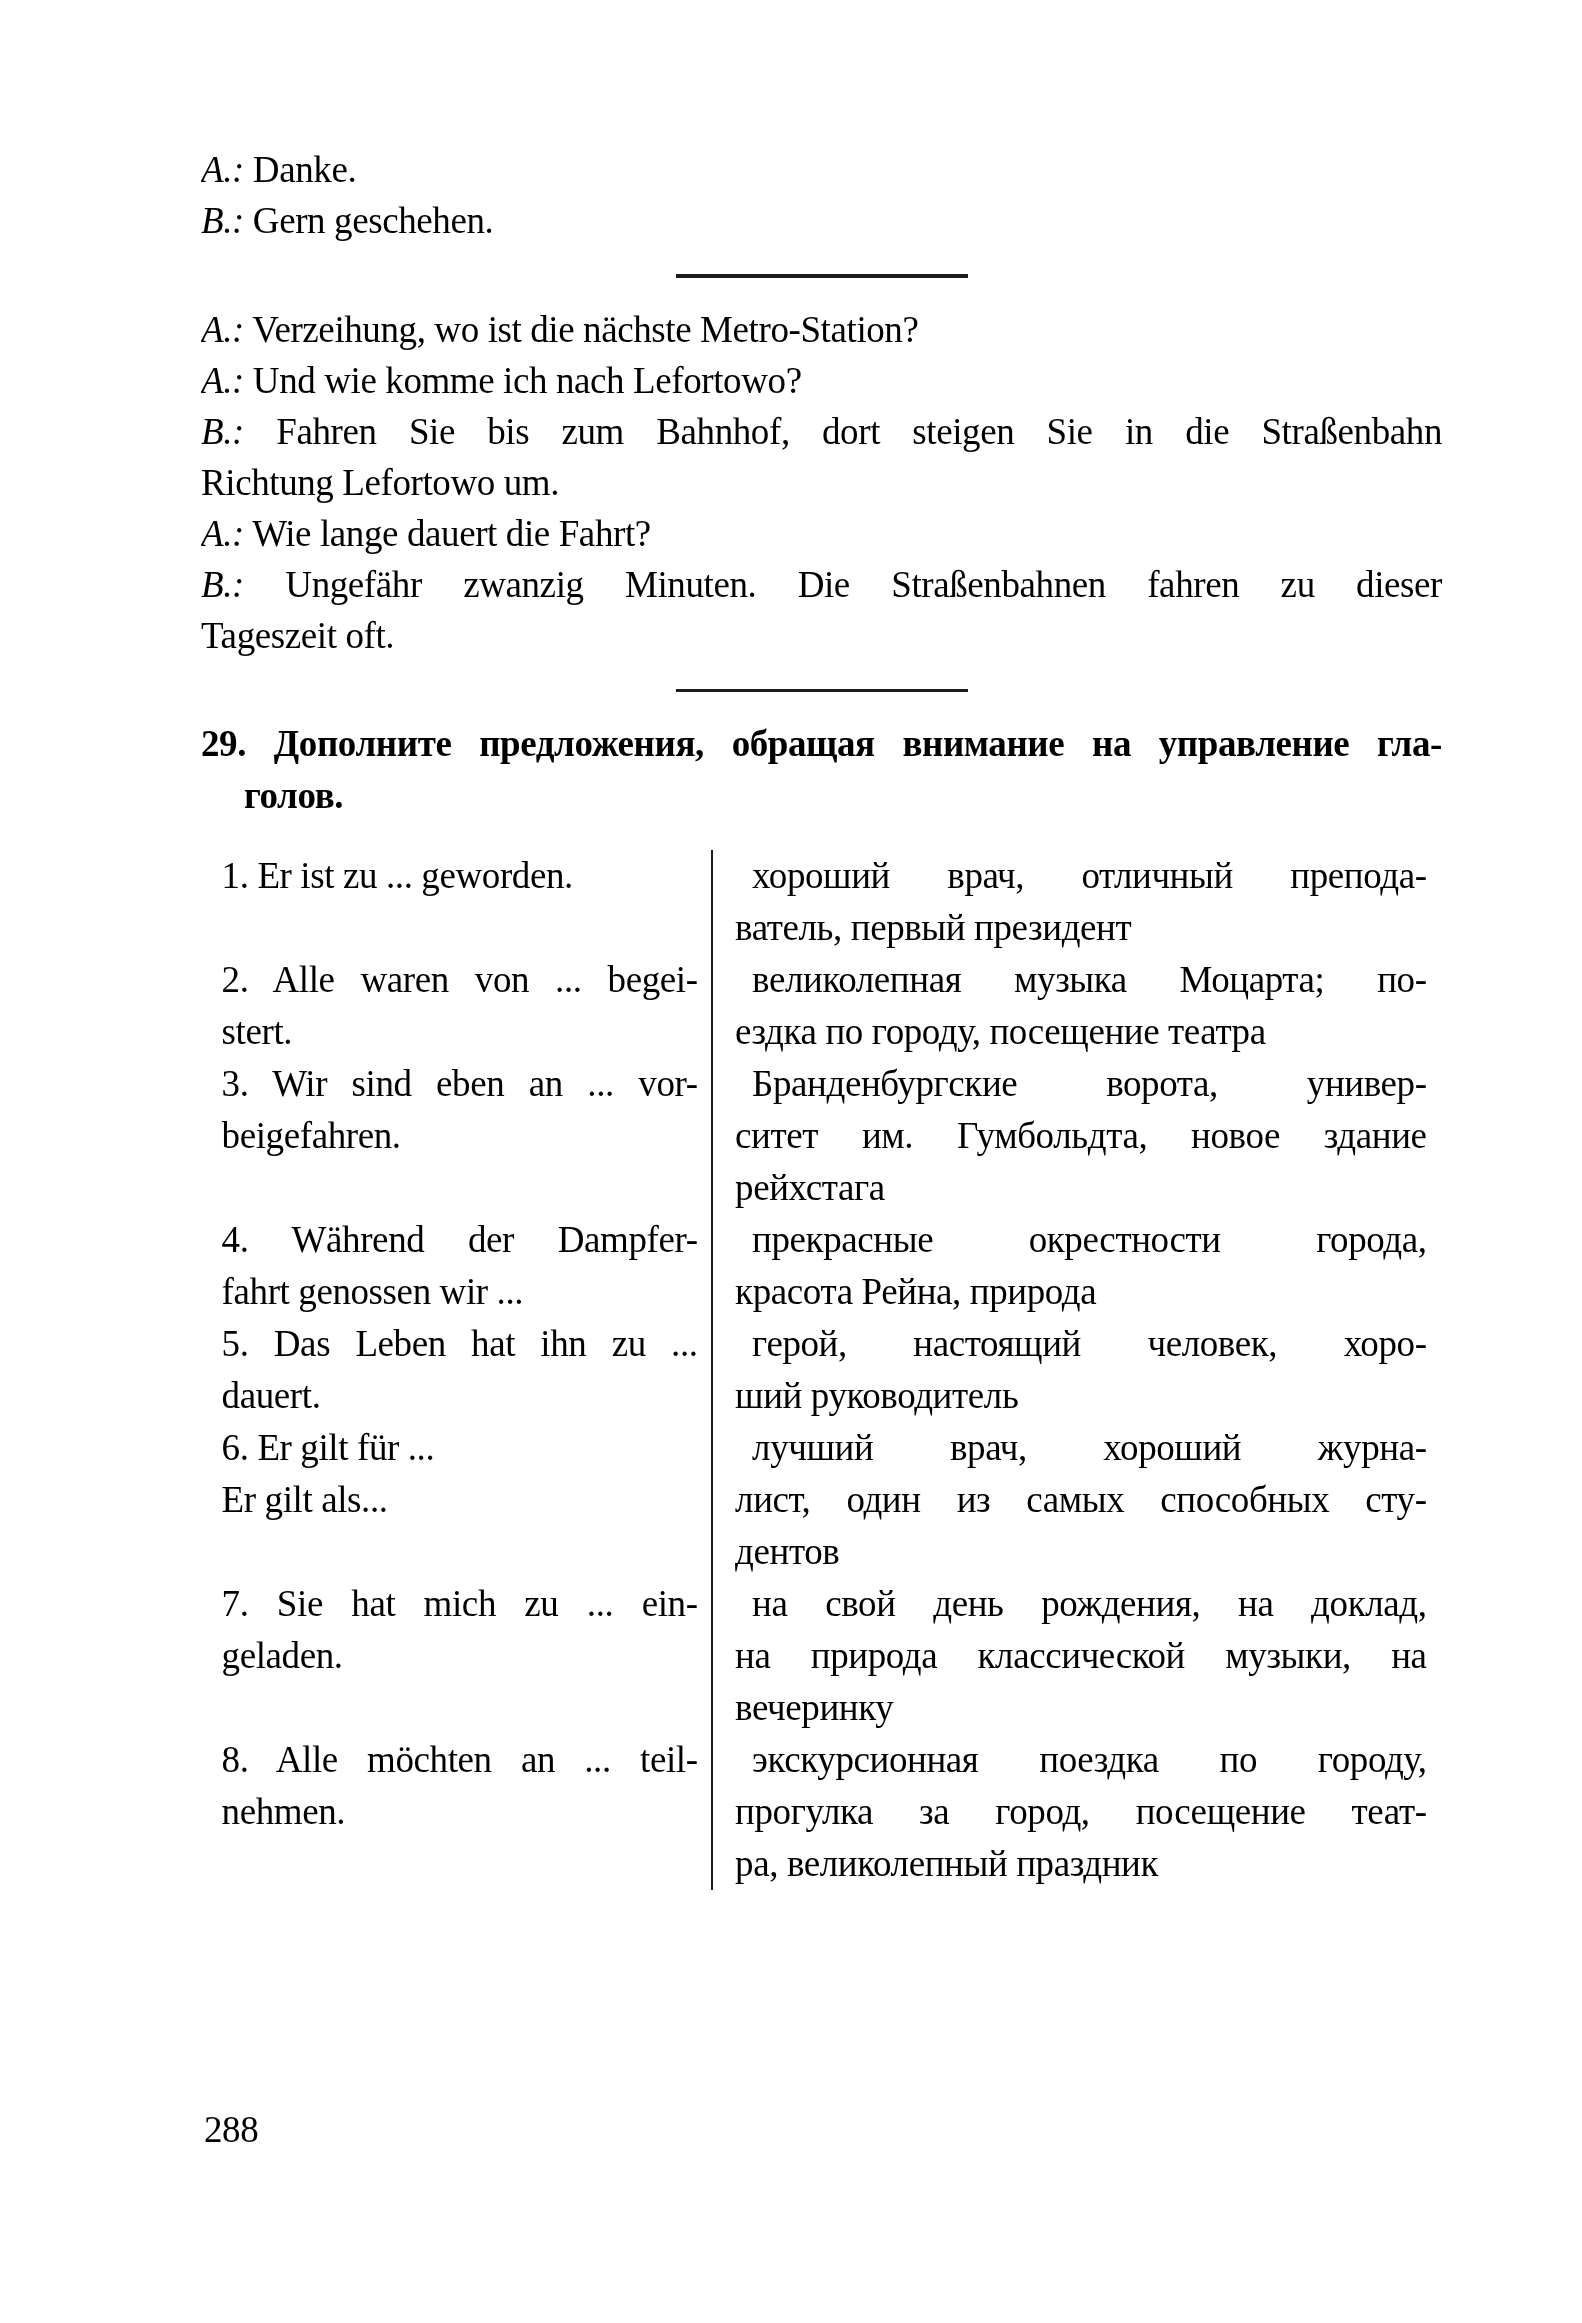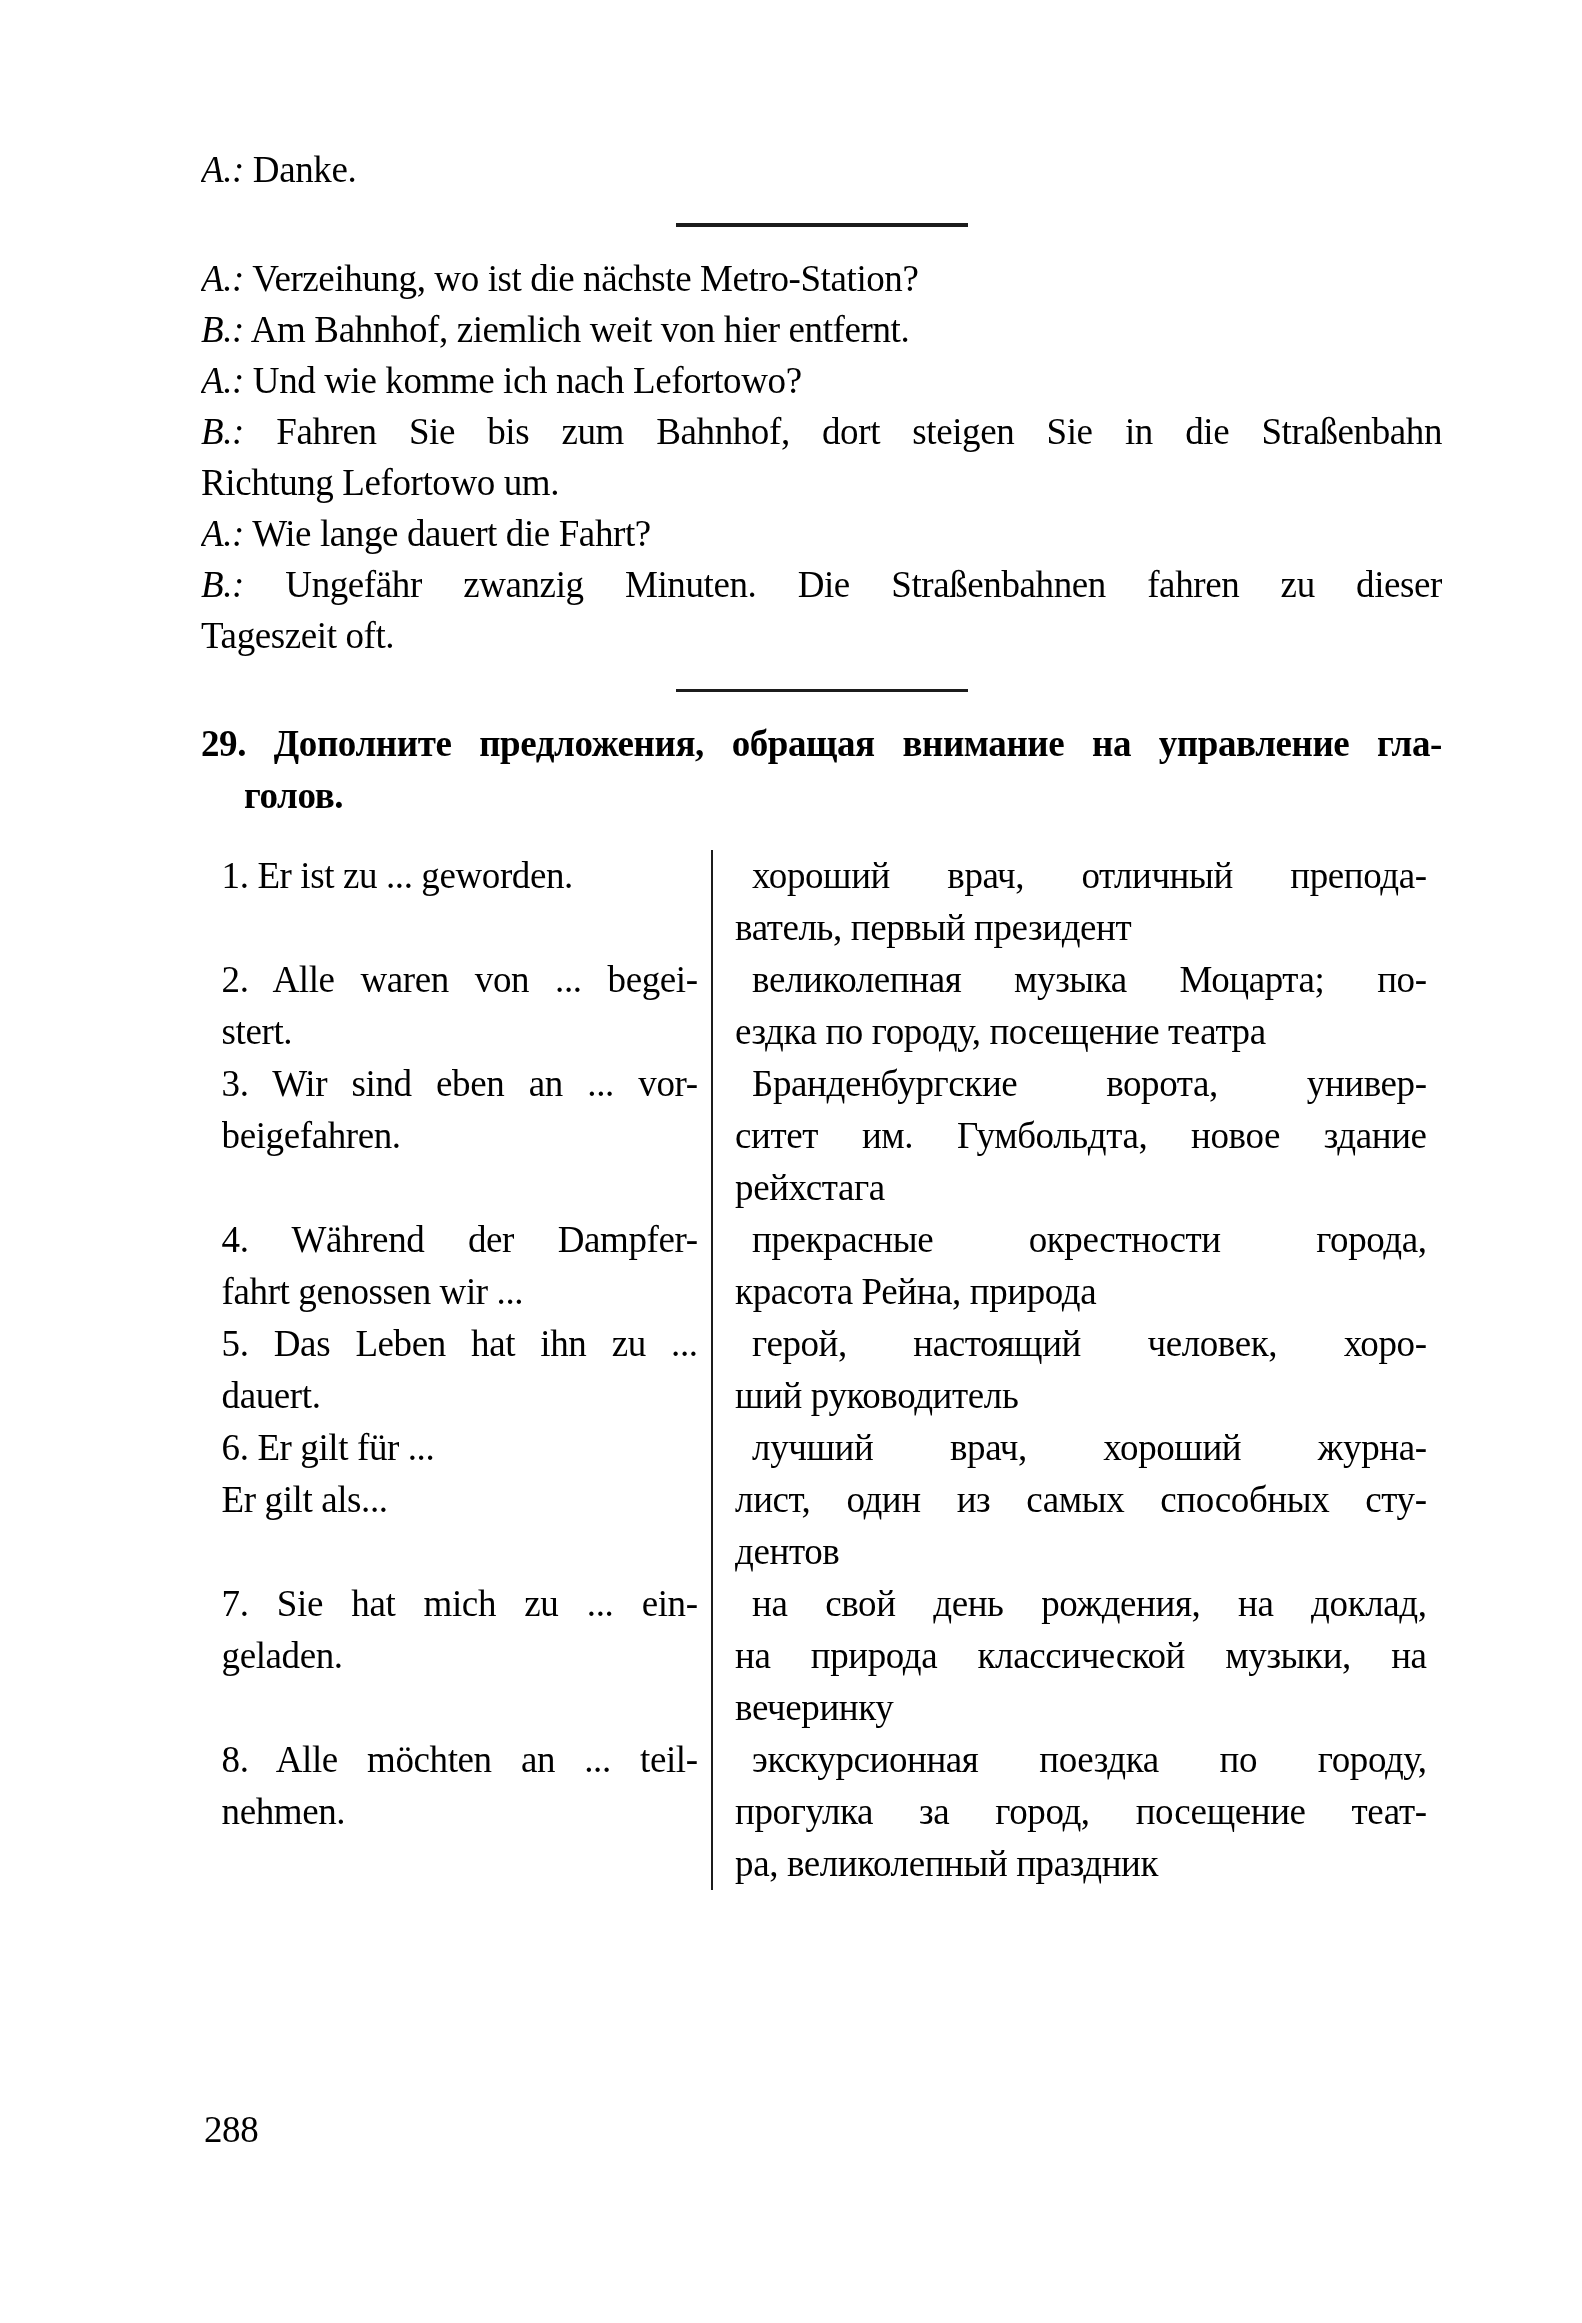--- a/index.html
+++ b/index.html
@@ -37,27 +37,27 @@
   .pagenum{position:absolute;left:204px;top:2104px;font-size:37px;line-height:51px;}
 </style>
 </head>
 <body>
 
 <div class="page">
   <div class="content">
 
     <div>
       <div class="dline"><span class="sp">A.:</span> <span>Danke.</span></div>
+      <div class="dline"><span class="sp">B.:</span> <span>Gern geschehen.</span></div>
     </div>
 
     <div class="rule"></div>
 
     <div>
       <div class="dline"><span class="sp">A.:</span> <span>Verzeihung, wo ist die nächste Metro-Station?</span></div>
-      <div class="dline"><span class="sp">B.:</span> <span>Am Bahnhof, ziemlich weit von hier entfernt.</span></div>
       <div class="dline"><span class="sp">A.:</span> <span>Und wie komme ich nach Lefortowo?</span></div>
       <div class="dline jl"><span class="sp">B.:</span> <span>Fahren Sie bis zum Bahnhof, dort steigen Sie in die Straßenbahn</span></div>
       <div class="dline"><span class="sp"></span><span>Richtung Lefortowo um.</span></div>
       <div class="dline"><span class="sp">A.:</span> <span>Wie lange dauert die Fahrt?</span></div>
       <div class="dline jl"><span class="sp">B.:</span> <span>Ungefähr zwanzig Minuten. Die Straßenbahnen fahren zu dieser</span></div>
       <div class="dline"><span class="sp"></span><span>Tageszeit oft.</span></div>
     </div>
 
     <div class="rule"></div>
 

